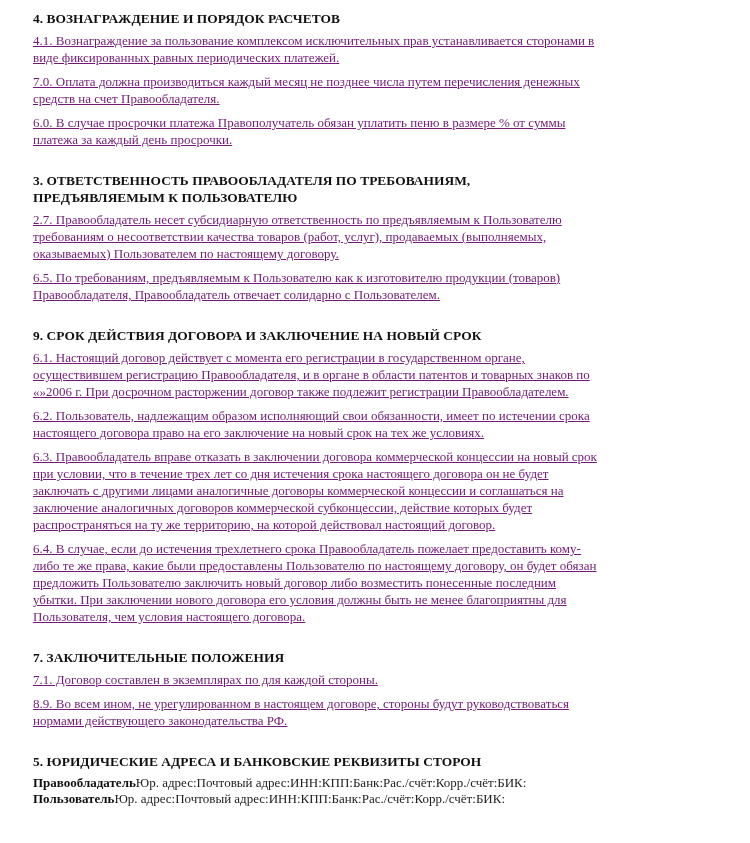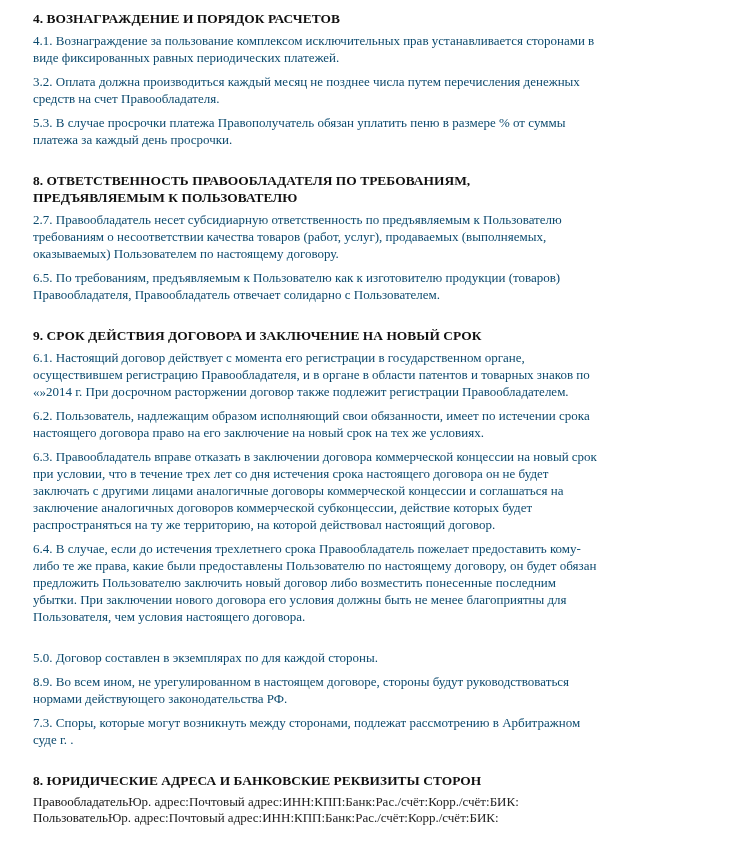--- a/index.html
+++ b/index.html
@@ -29,66 +29,67 @@
       font-size: 13.4px;
       line-height: 17px;
       margin: 0 0 5px 0;
       letter-spacing: 0.05px;
       color: #111;
     }
     .para {
       font-size: 13px;
       line-height: 17px;
       margin: 0 0 7px 0;
-      color: #0c4a6e;
+      color: #701a75;
+      text-decoration: underline;
     }
     .sec-4 { margin-top: 0px; }
     .sec-gap { margin-top: 24px; }
     .req-line {
       font-size: 13px;
       line-height: 16px;
       margin: 0;
       color: #222;
     }
     .req-line b {
-      font-weight: normal;
+      font-weight: bold;
       color: #111;
     }
   </style>
 </head>
 <body>
 
 <div class="page">
 
   <div class="section sec-4">
     <h2 class="section-heading">4. ВОЗНАГРАЖДЕНИЕ И ПОРЯДОК РАСЧЕТОВ</h2>
     <p class="para">4.1. Вознаграждение за пользование комплексом исключительных прав устанавливается сторонами в виде фиксированных равных периодических платежей.</p>
-    <p class="para">3.2. Оплата должна производиться каждый месяц не позднее числа путем перечисления денежных средств на счет Правообладателя.</p>
-    <p class="para">5.3. В случае просрочки платежа Правополучатель обязан уплатить пеню в размере % от суммы платежа за каждый день просрочки.</p>
+    <p class="para">7.0. Оплата должна производиться каждый месяц не позднее числа путем перечисления денежных средств на счет Правообладателя.</p>
+    <p class="para">6.0. В случае просрочки платежа Правополучатель обязан уплатить пеню в размере % от суммы платежа за каждый день просрочки.</p>
   </div>
 
   <div class="section sec-gap">
-    <h2 class="section-heading">8. ОТВЕТСТВЕННОСТЬ ПРАВООБЛАДАТЕЛЯ ПО ТРЕБОВАНИЯМ, ПРЕДЪЯВЛЯЕМЫМ К ПОЛЬЗОВАТЕЛЮ</h2>
+    <h2 class="section-heading">3. ОТВЕТСТВЕННОСТЬ ПРАВООБЛАДАТЕЛЯ ПО ТРЕБОВАНИЯМ, ПРЕДЪЯВЛЯЕМЫМ К ПОЛЬЗОВАТЕЛЮ</h2>
     <p class="para">2.7. Правообладатель несет субсидиарную ответственность по предъявляемым к Пользователю требованиям о несоответствии качества товаров (работ, услуг), продаваемых (выполняемых, оказываемых) Пользователем по настоящему договору.</p>
     <p class="para">6.5. По требованиям, предъявляемым к Пользователю как к изготовителю продукции (товаров) Правообладателя, Правообладатель отвечает солидарно с Пользователем.</p>
   </div>
 
   <div class="section sec-gap">
     <h2 class="section-heading">9. СРОК ДЕЙСТВИЯ ДОГОВОРА И ЗАКЛЮЧЕНИЕ НА НОВЫЙ СРОК</h2>
-    <p class="para">6.1. Настоящий договор действует с момента его регистрации в государственном органе, осуществившем регистрацию Правообладателя, и в органе в области патентов и товарных знаков по «»2014 г. При досрочном расторжении договор также подлежит регистрации Правообладателем.</p>
+    <p class="para">6.1. Настоящий договор действует с момента его регистрации в государственном органе, осуществившем регистрацию Правообладателя, и в органе в области патентов и товарных знаков по «»2006 г. При досрочном расторжении договор также подлежит регистрации Правообладателем.</p>
     <p class="para">6.2. Пользователь, надлежащим образом исполняющий свои обязанности, имеет по истечении срока настоящего договора право на его заключение на новый срок на тех же условиях.</p>
     <p class="para">6.3. Правообладатель вправе отказать в заключении договора коммерческой концессии на новый срок при условии, что в течение трех лет со дня истечения срока настоящего договора он не будет заключать с другими лицами аналогичные договоры коммерческой концессии и соглашаться на заключение аналогичных договоров коммерческой субконцессии, действие которых будет распространяться на ту же территорию, на которой действовал настоящий договор.</p>
     <p class="para">6.4. В случае, если до истечения трехлетнего срока Правообладатель пожелает предоставить кому-либо те же права, какие были предоставлены Пользователю по настоящему договору, он будет обязан предложить Пользователю заключить новый договор либо возместить понесенные последним убытки. При заключении нового договора его условия должны быть не менее благоприятны для Пользователя, чем условия настоящего договора.</p>
   </div>
 
   <div class="section sec-gap">
-    <p class="para">5.0. Договор составлен в экземплярах по для каждой стороны.</p>
+    <h2 class="section-heading">7. ЗАКЛЮЧИТЕЛЬНЫЕ ПОЛОЖЕНИЯ</h2>
+    <p class="para">7.1. Договор составлен в экземплярах по для каждой стороны.</p>
     <p class="para">8.9. Во всем ином, не урегулированном в настоящем договоре, стороны будут руководствоваться нормами действующего законодательства РФ.</p>
-    <p class="para">7.3. Споры, которые могут возникнуть между сторонами, подлежат рассмотрению в Арбитражном суде г. .</p>
   </div>
 
   <div class="section sec-gap">
-    <h2 class="section-heading">8. ЮРИДИЧЕСКИЕ АДРЕСА И БАНКОВСКИЕ РЕКВИЗИТЫ СТОРОН</h2>
+    <h2 class="section-heading">5. ЮРИДИЧЕСКИЕ АДРЕСА И БАНКОВСКИЕ РЕКВИЗИТЫ СТОРОН</h2>
     <p class="req-line"><b>Правообладатель</b><span>Юр. адрес:Почтовый адрес:ИНН:КПП:Банк:Рас./счёт:Корр./счёт:БИК:</span></p>
     <p class="req-line"><b>Пользователь</b><span>Юр. адрес:Почтовый адрес:ИНН:КПП:Банк:Рас./счёт:Корр./счёт:БИК:</span></p>
   </div>
 
 </div>
 
 </body></html>

